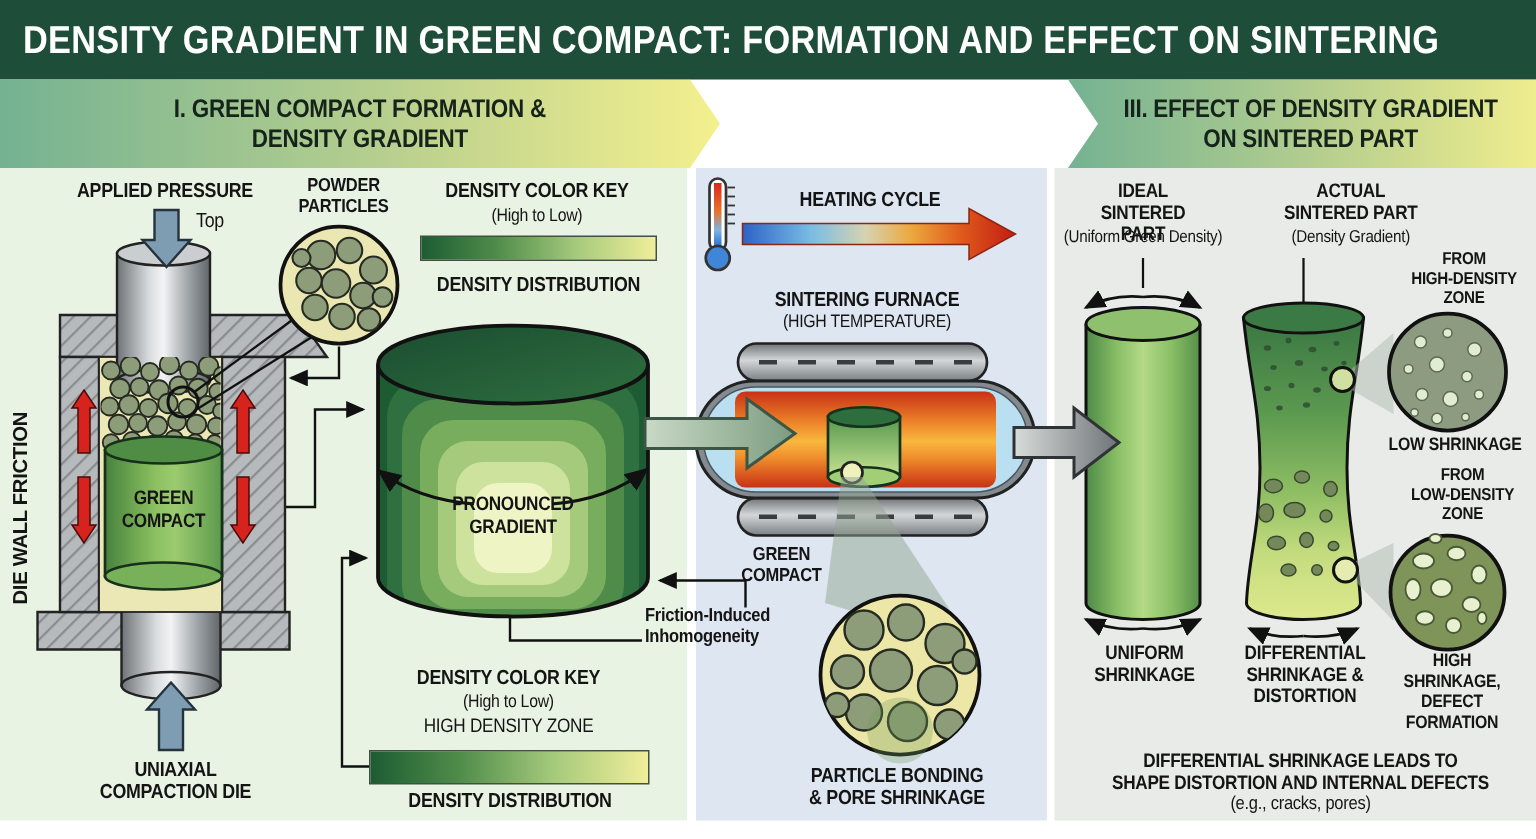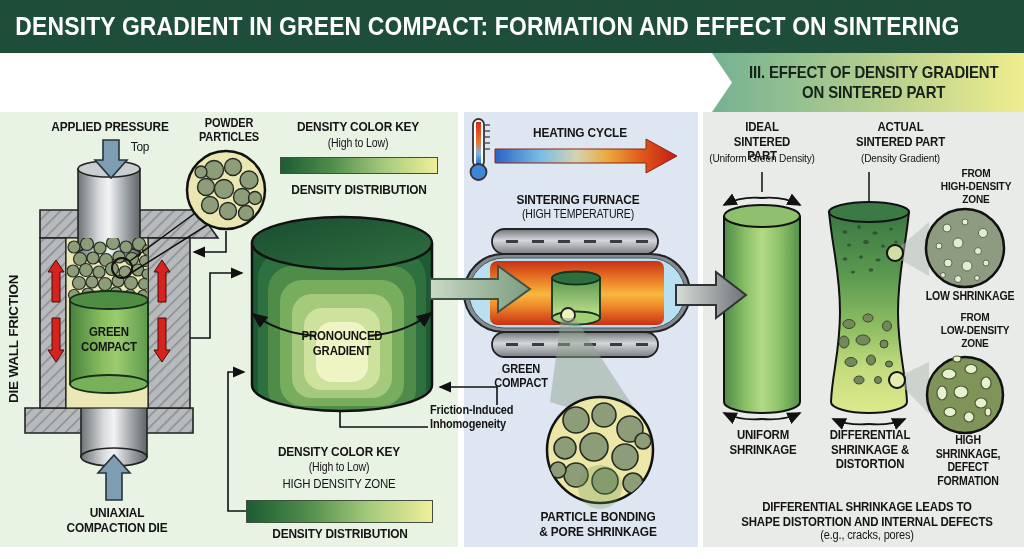--- a/index.html
+++ b/index.html
@@ -41,20 +41,24 @@
 </style>
 </head>
 <body>
 
 <div id="stage">
 
   <header id="titlebar">
     <span class="t">DENSITY GRADIENT IN GREEN COMPACT: FORMATION AND EFFECT ON SINTERING</span>
   </header>
 
+  <div class="band" id="band1">
+    <span class="bt">I. GREEN COMPACT FORMATION &amp;
+DENSITY GRADIENT</span>
+  </div>
   <div class="band" id="band3">
     <span class="bt">III. EFFECT OF DENSITY GRADIENT
 ON SINTERED PART</span>
   </div>
 
   <div class="panel" id="panel1"></div>
   <div class="panel" id="panel2"></div>
   <div class="panel" id="panel3"></div>
 
   <svg width="540" height="436" viewBox="0 0 540 436" style="left:0;top:112px">

